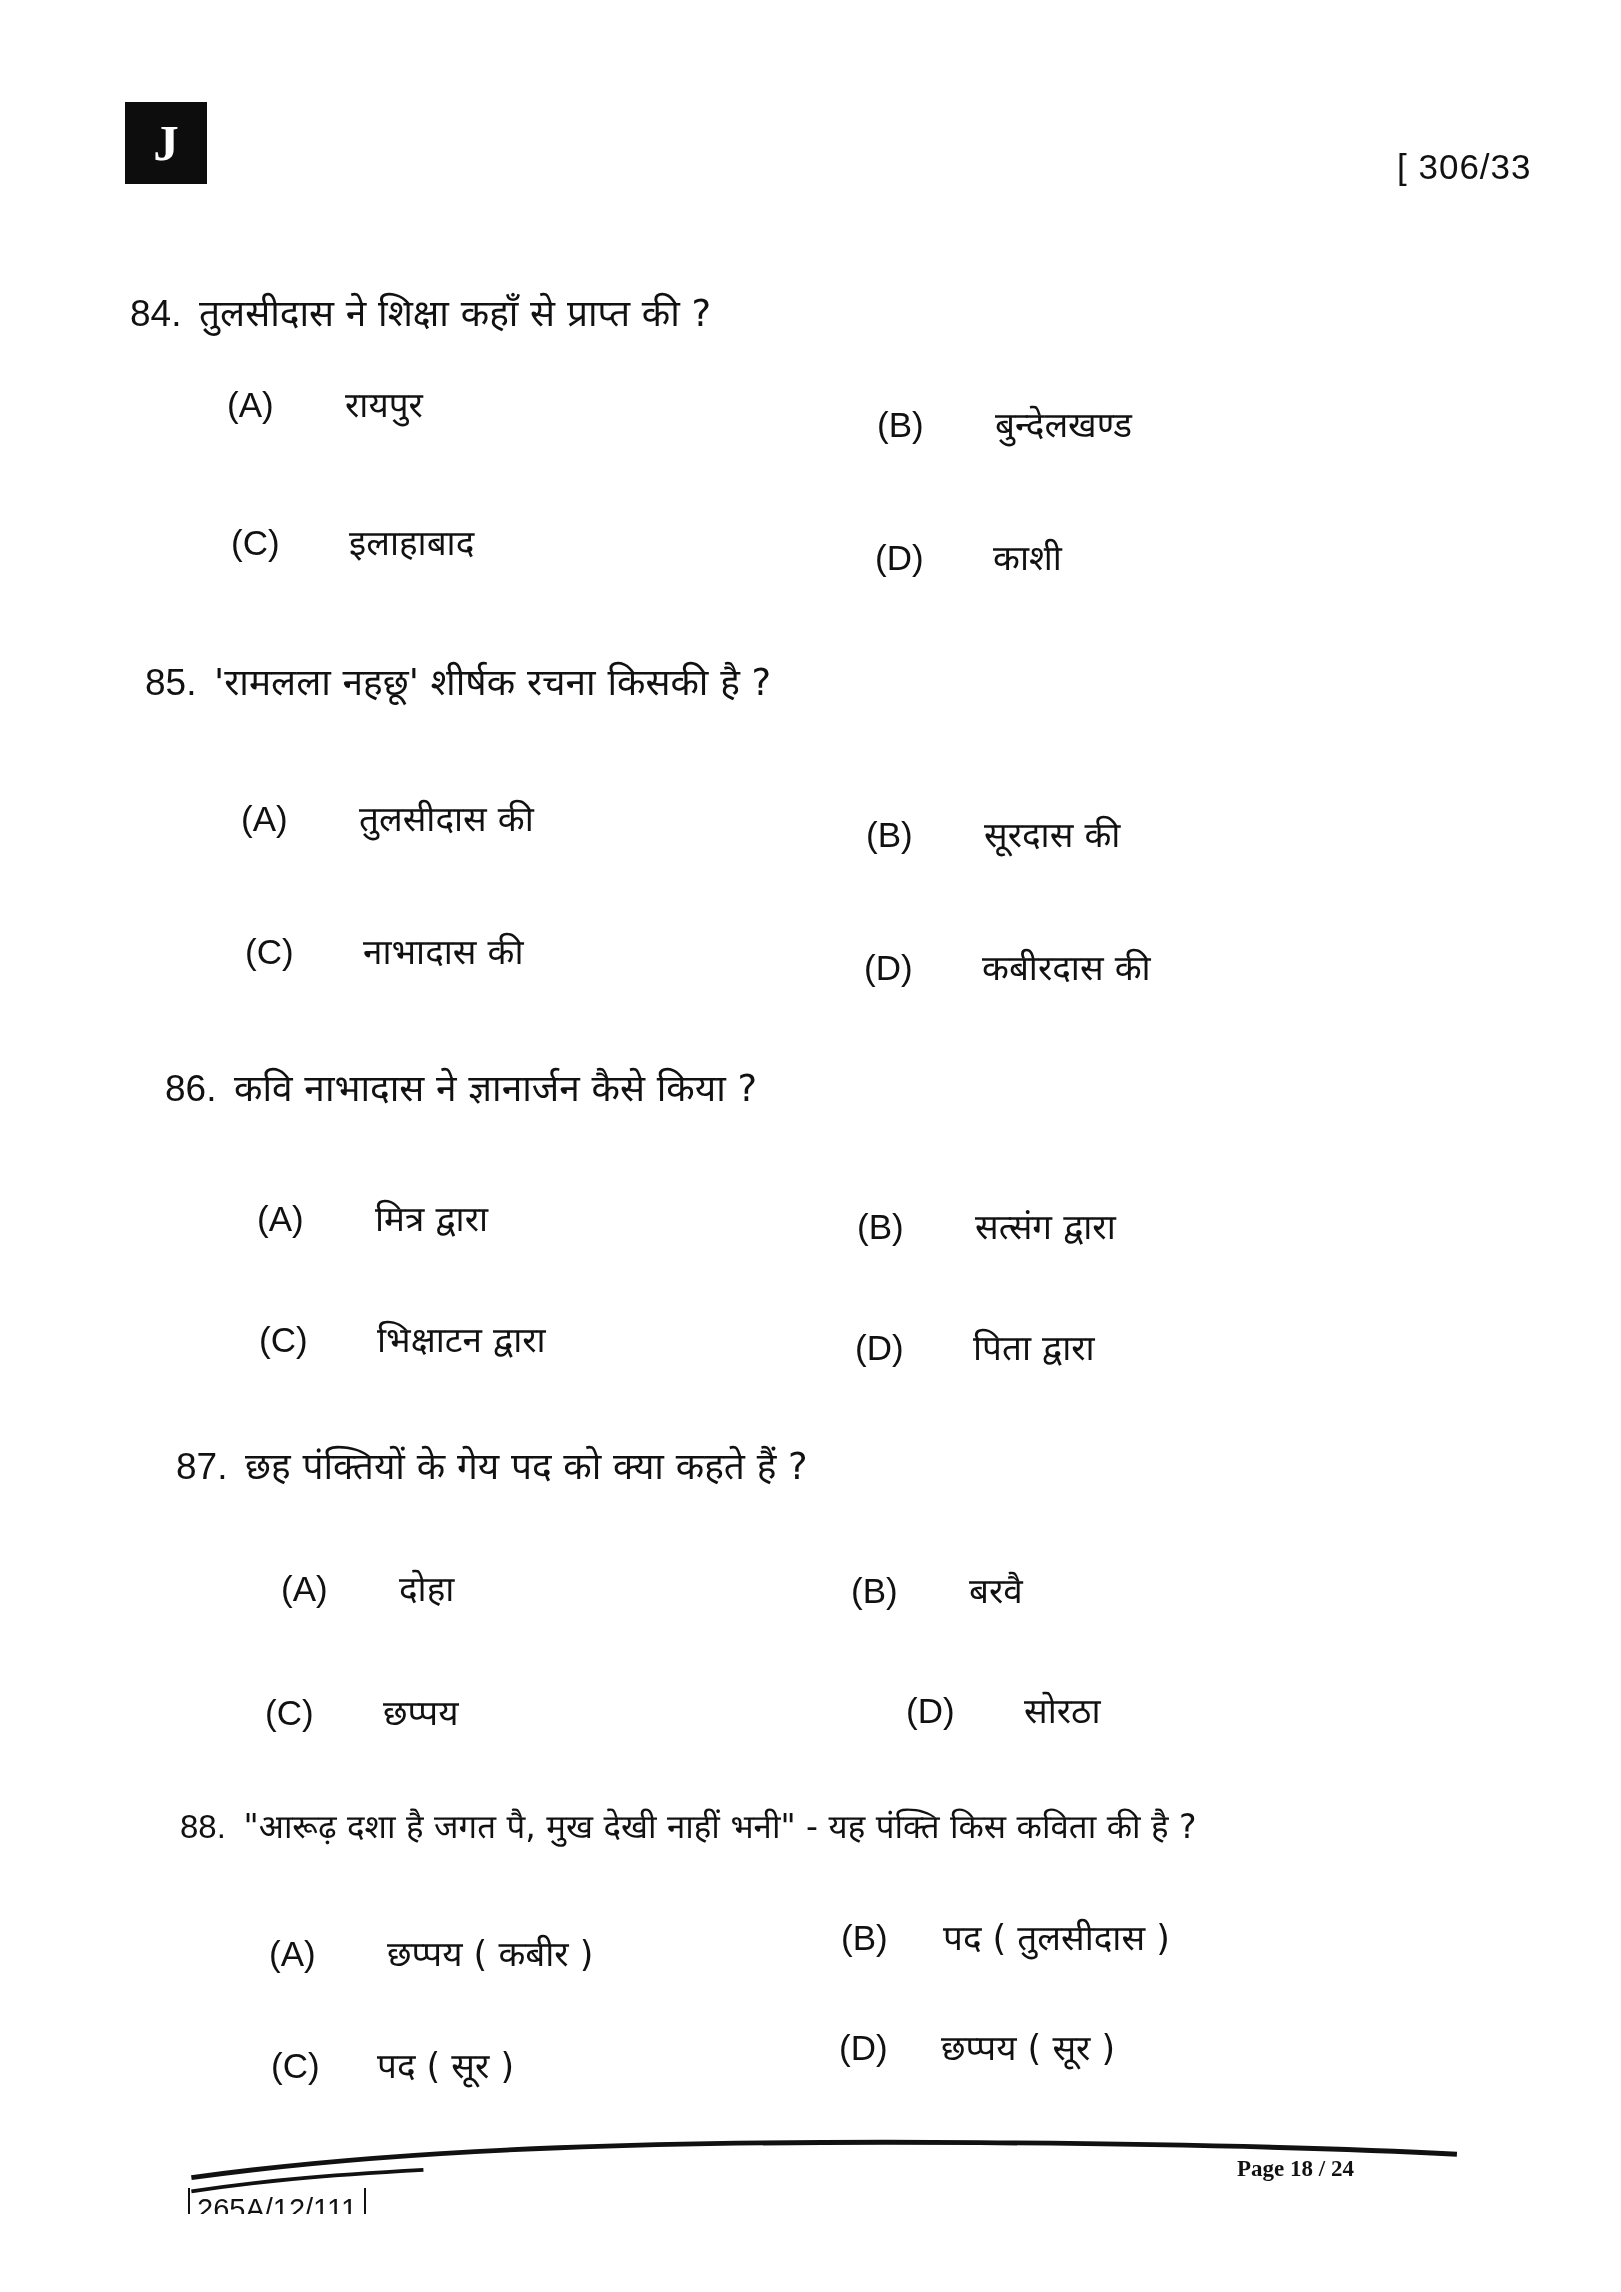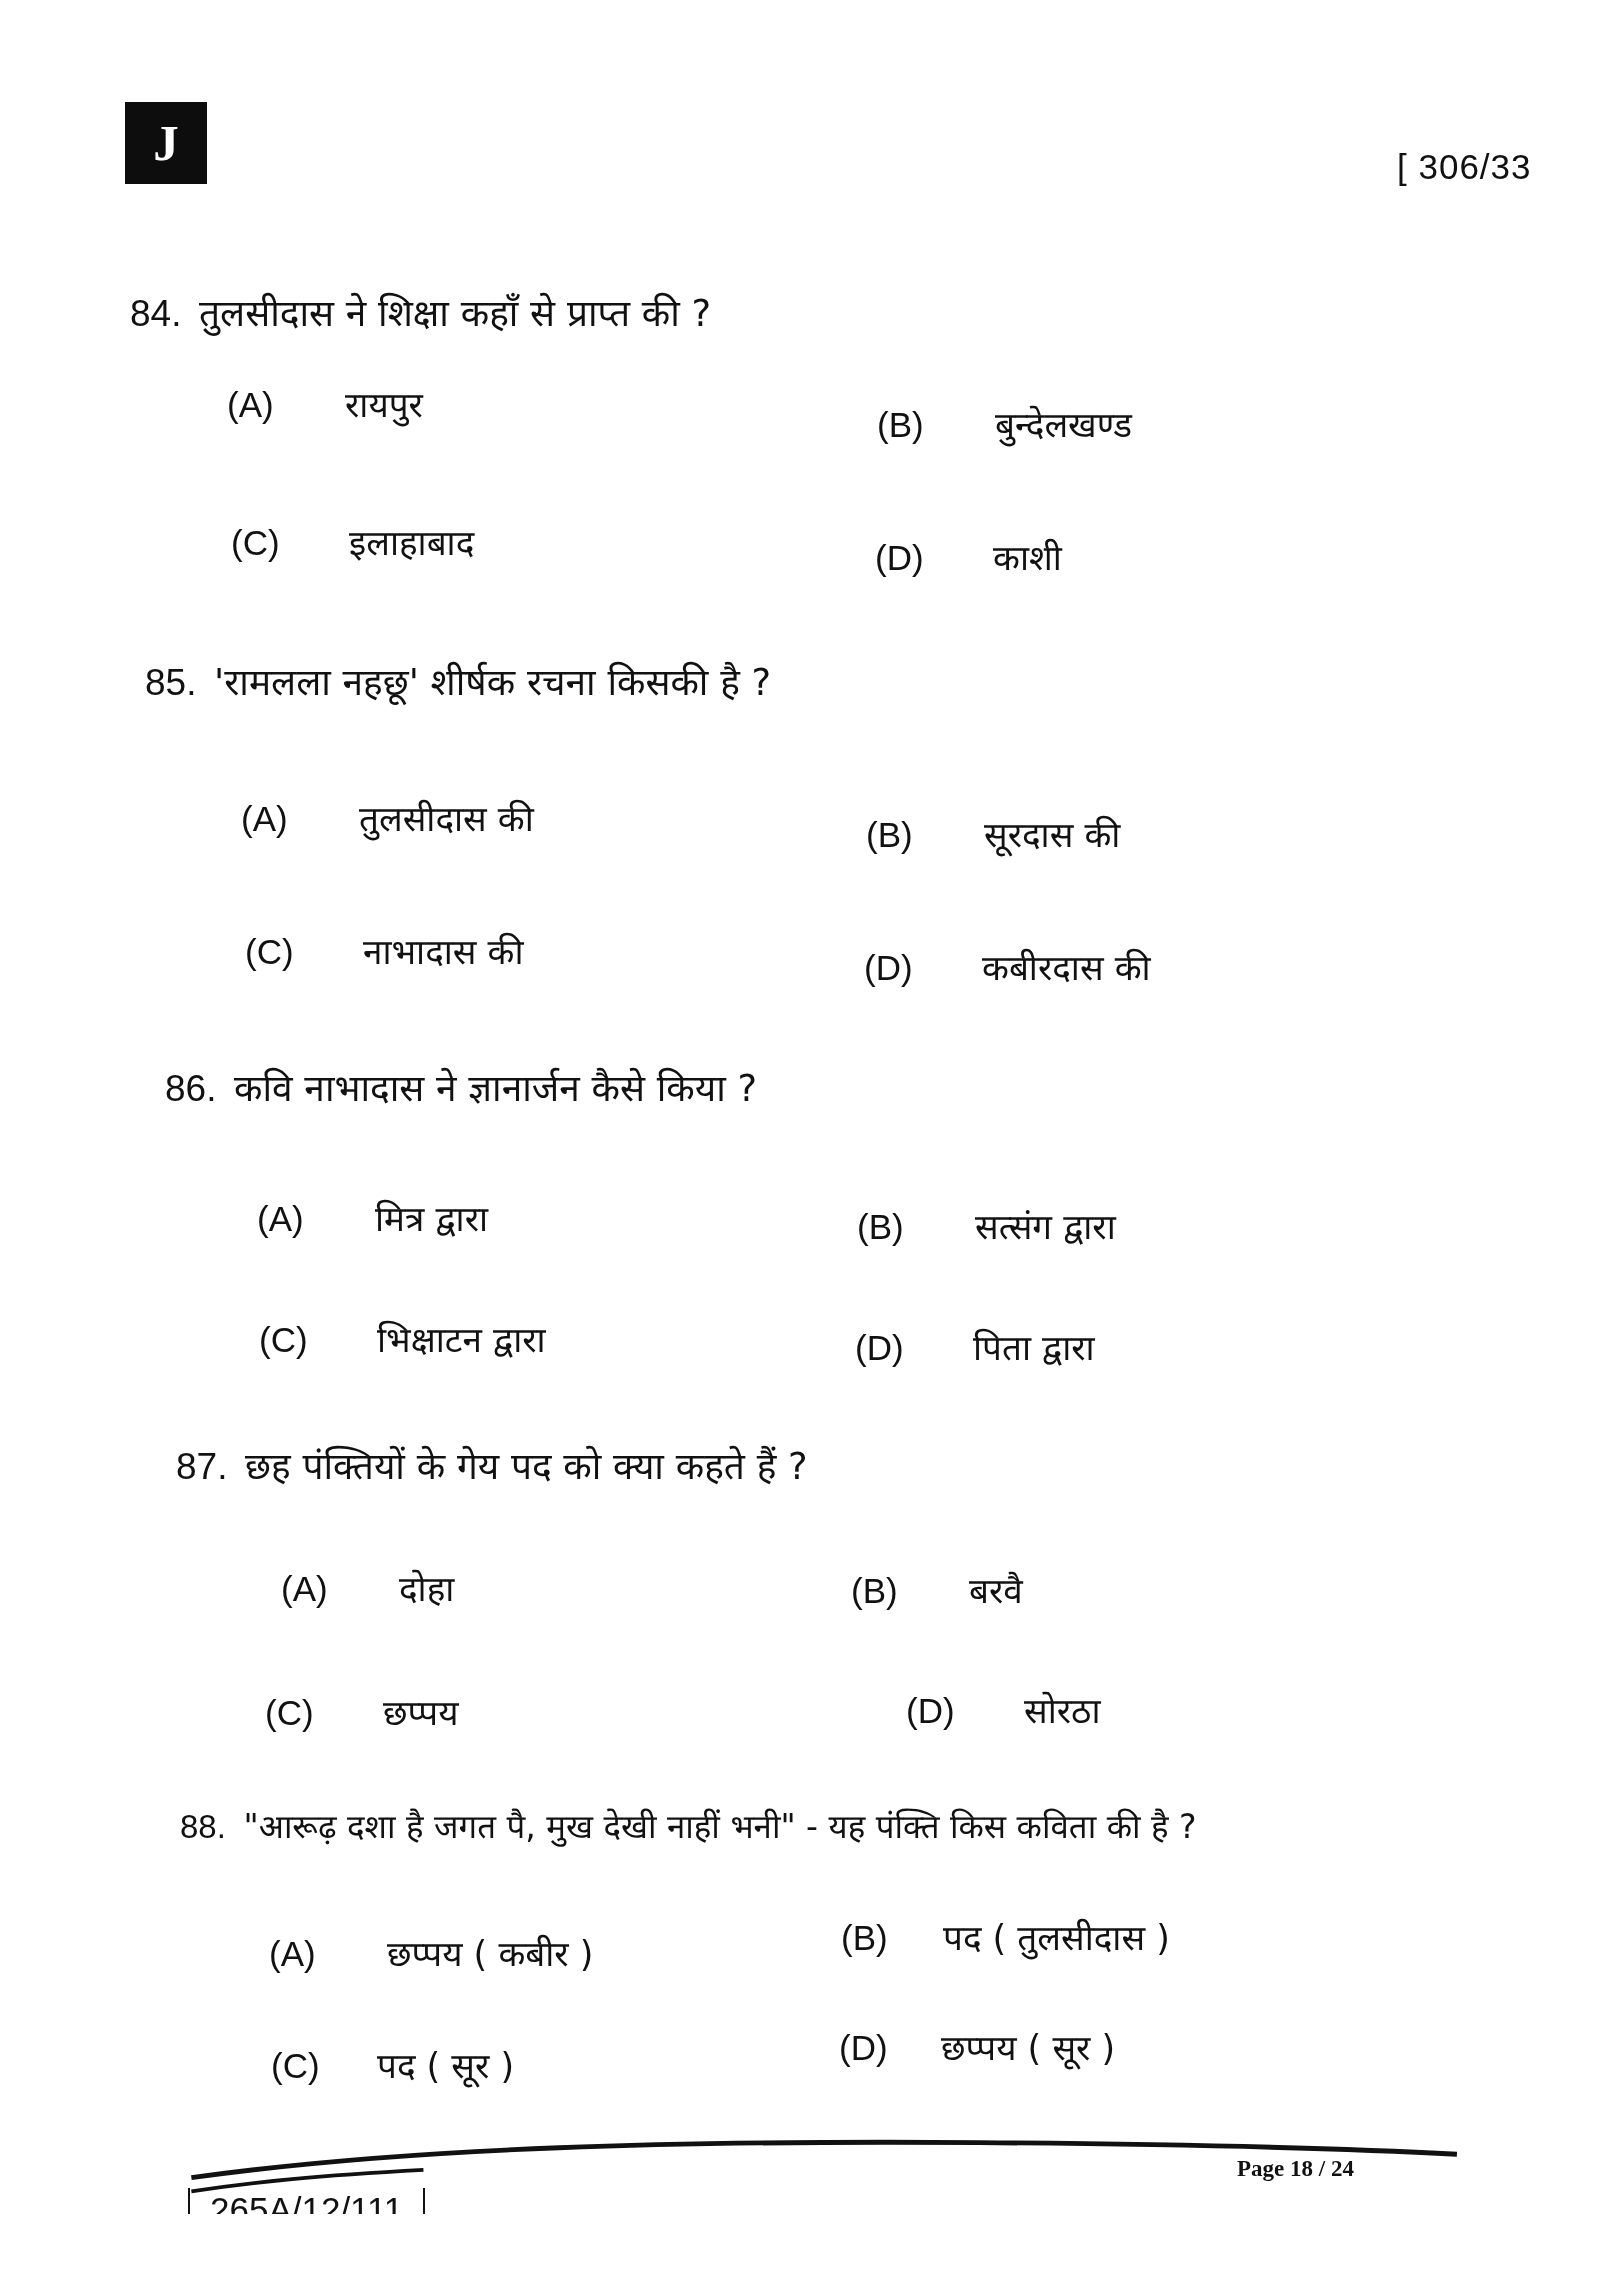--- a/index.html
+++ b/index.html
@@ -9,22 +9,22 @@
   .set-box { left:125px; top:102px; width:82px; height:82px; background:#0d0d0d;
              color:#fff; font-family:"Liberation Serif", serif; font-weight:bold;
              font-size:51px; display:flex; align-items:center; justify-content:center; }
   .code { left:1397px; top:147px; font-family:"Liberation Sans", sans-serif;
           font-size:35px; letter-spacing:1px; width:224px; overflow:hidden; }
   .q { font-size:37px; }
   .q .num { font-family:"Liberation Sans", sans-serif; margin-right:17.6px; }
   .opt { font-size:35px; }
   .opt .lbl { font-family:"Liberation Sans", sans-serif; display:inline-block; width:118px; }
   .foot-code { left:188px; top:2188px; font-family:"Liberation Sans", sans-serif;
-               font-size:35px; height:25.5px; overflow:hidden; border-left:2.9px solid #111;
-               border-right:2.9px solid #111; padding:0 20px; line-height:43px; }
+               font-size:29px; height:25.5px; overflow:hidden; border-left:2.9px solid #111;
+               border-right:2.9px solid #111; padding:0 7px; line-height:43px; }
   .page { left:1237px; top:2156px; font-family:"Liberation Serif", serif;
           font-weight:bold; font-size:23px; }
 </style>
 </head>
 <body>
 
 <div class="abs set-box">
   <span>J</span>
 </div>
 <div class="abs code">[ 306/33</div>

